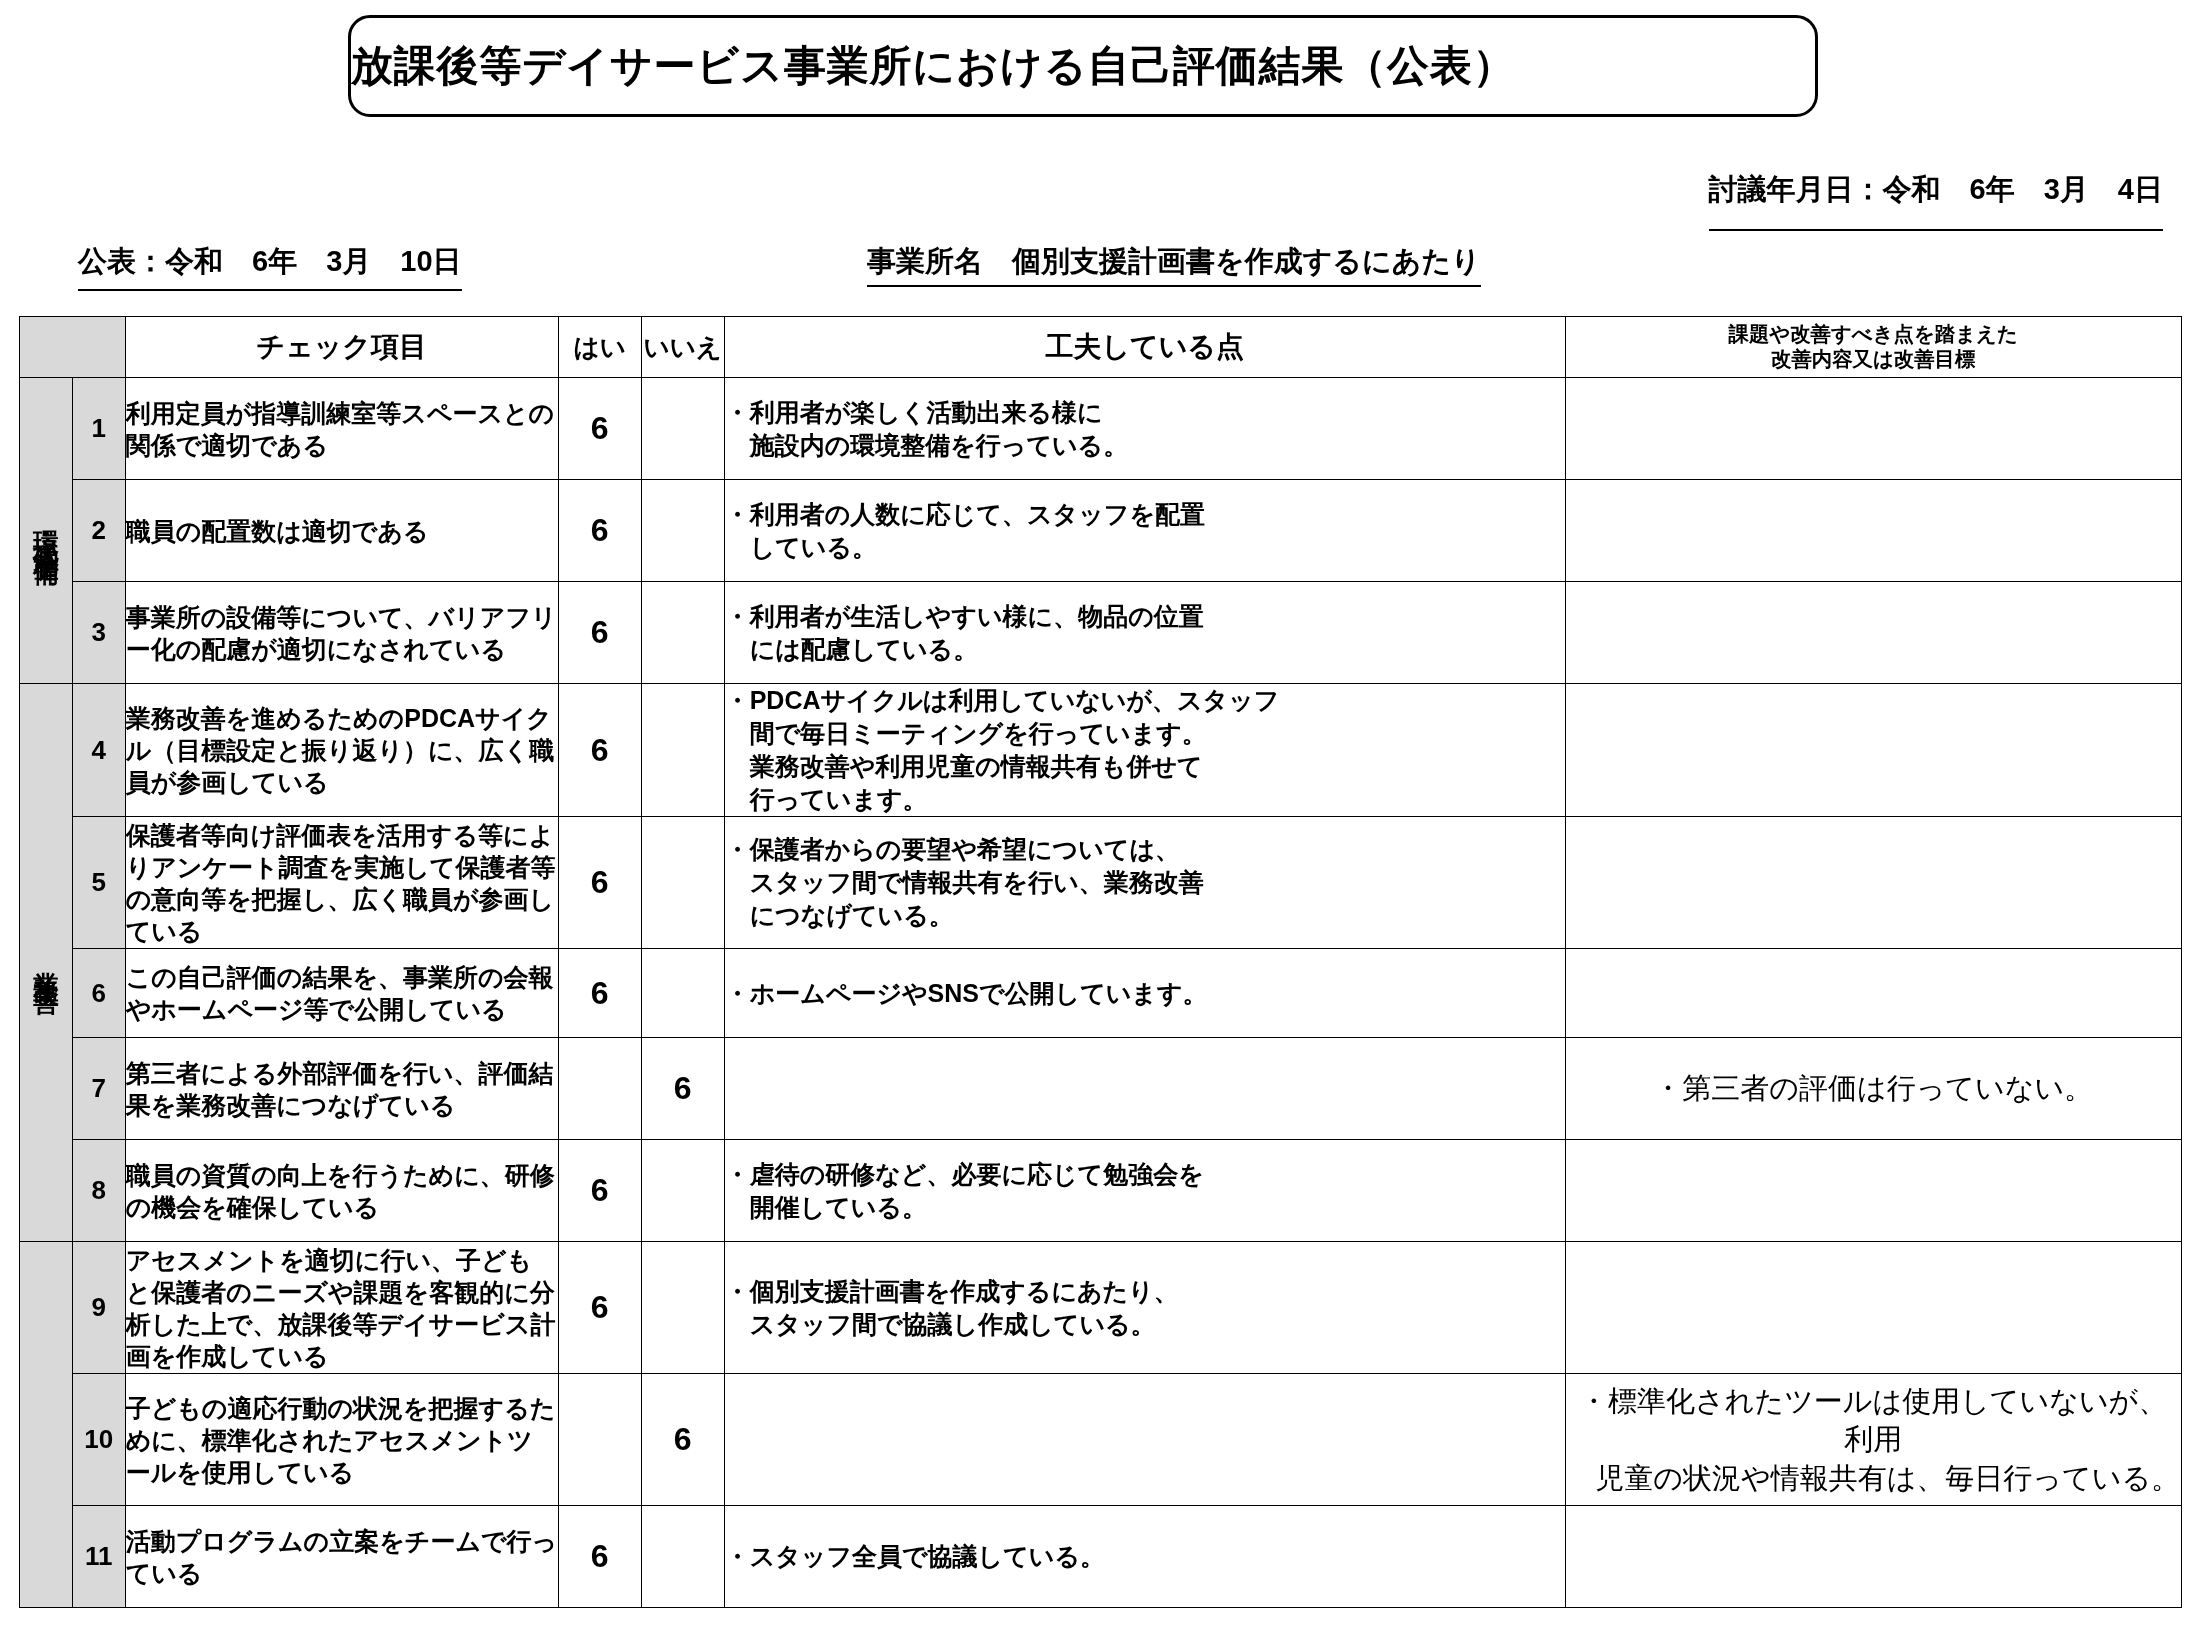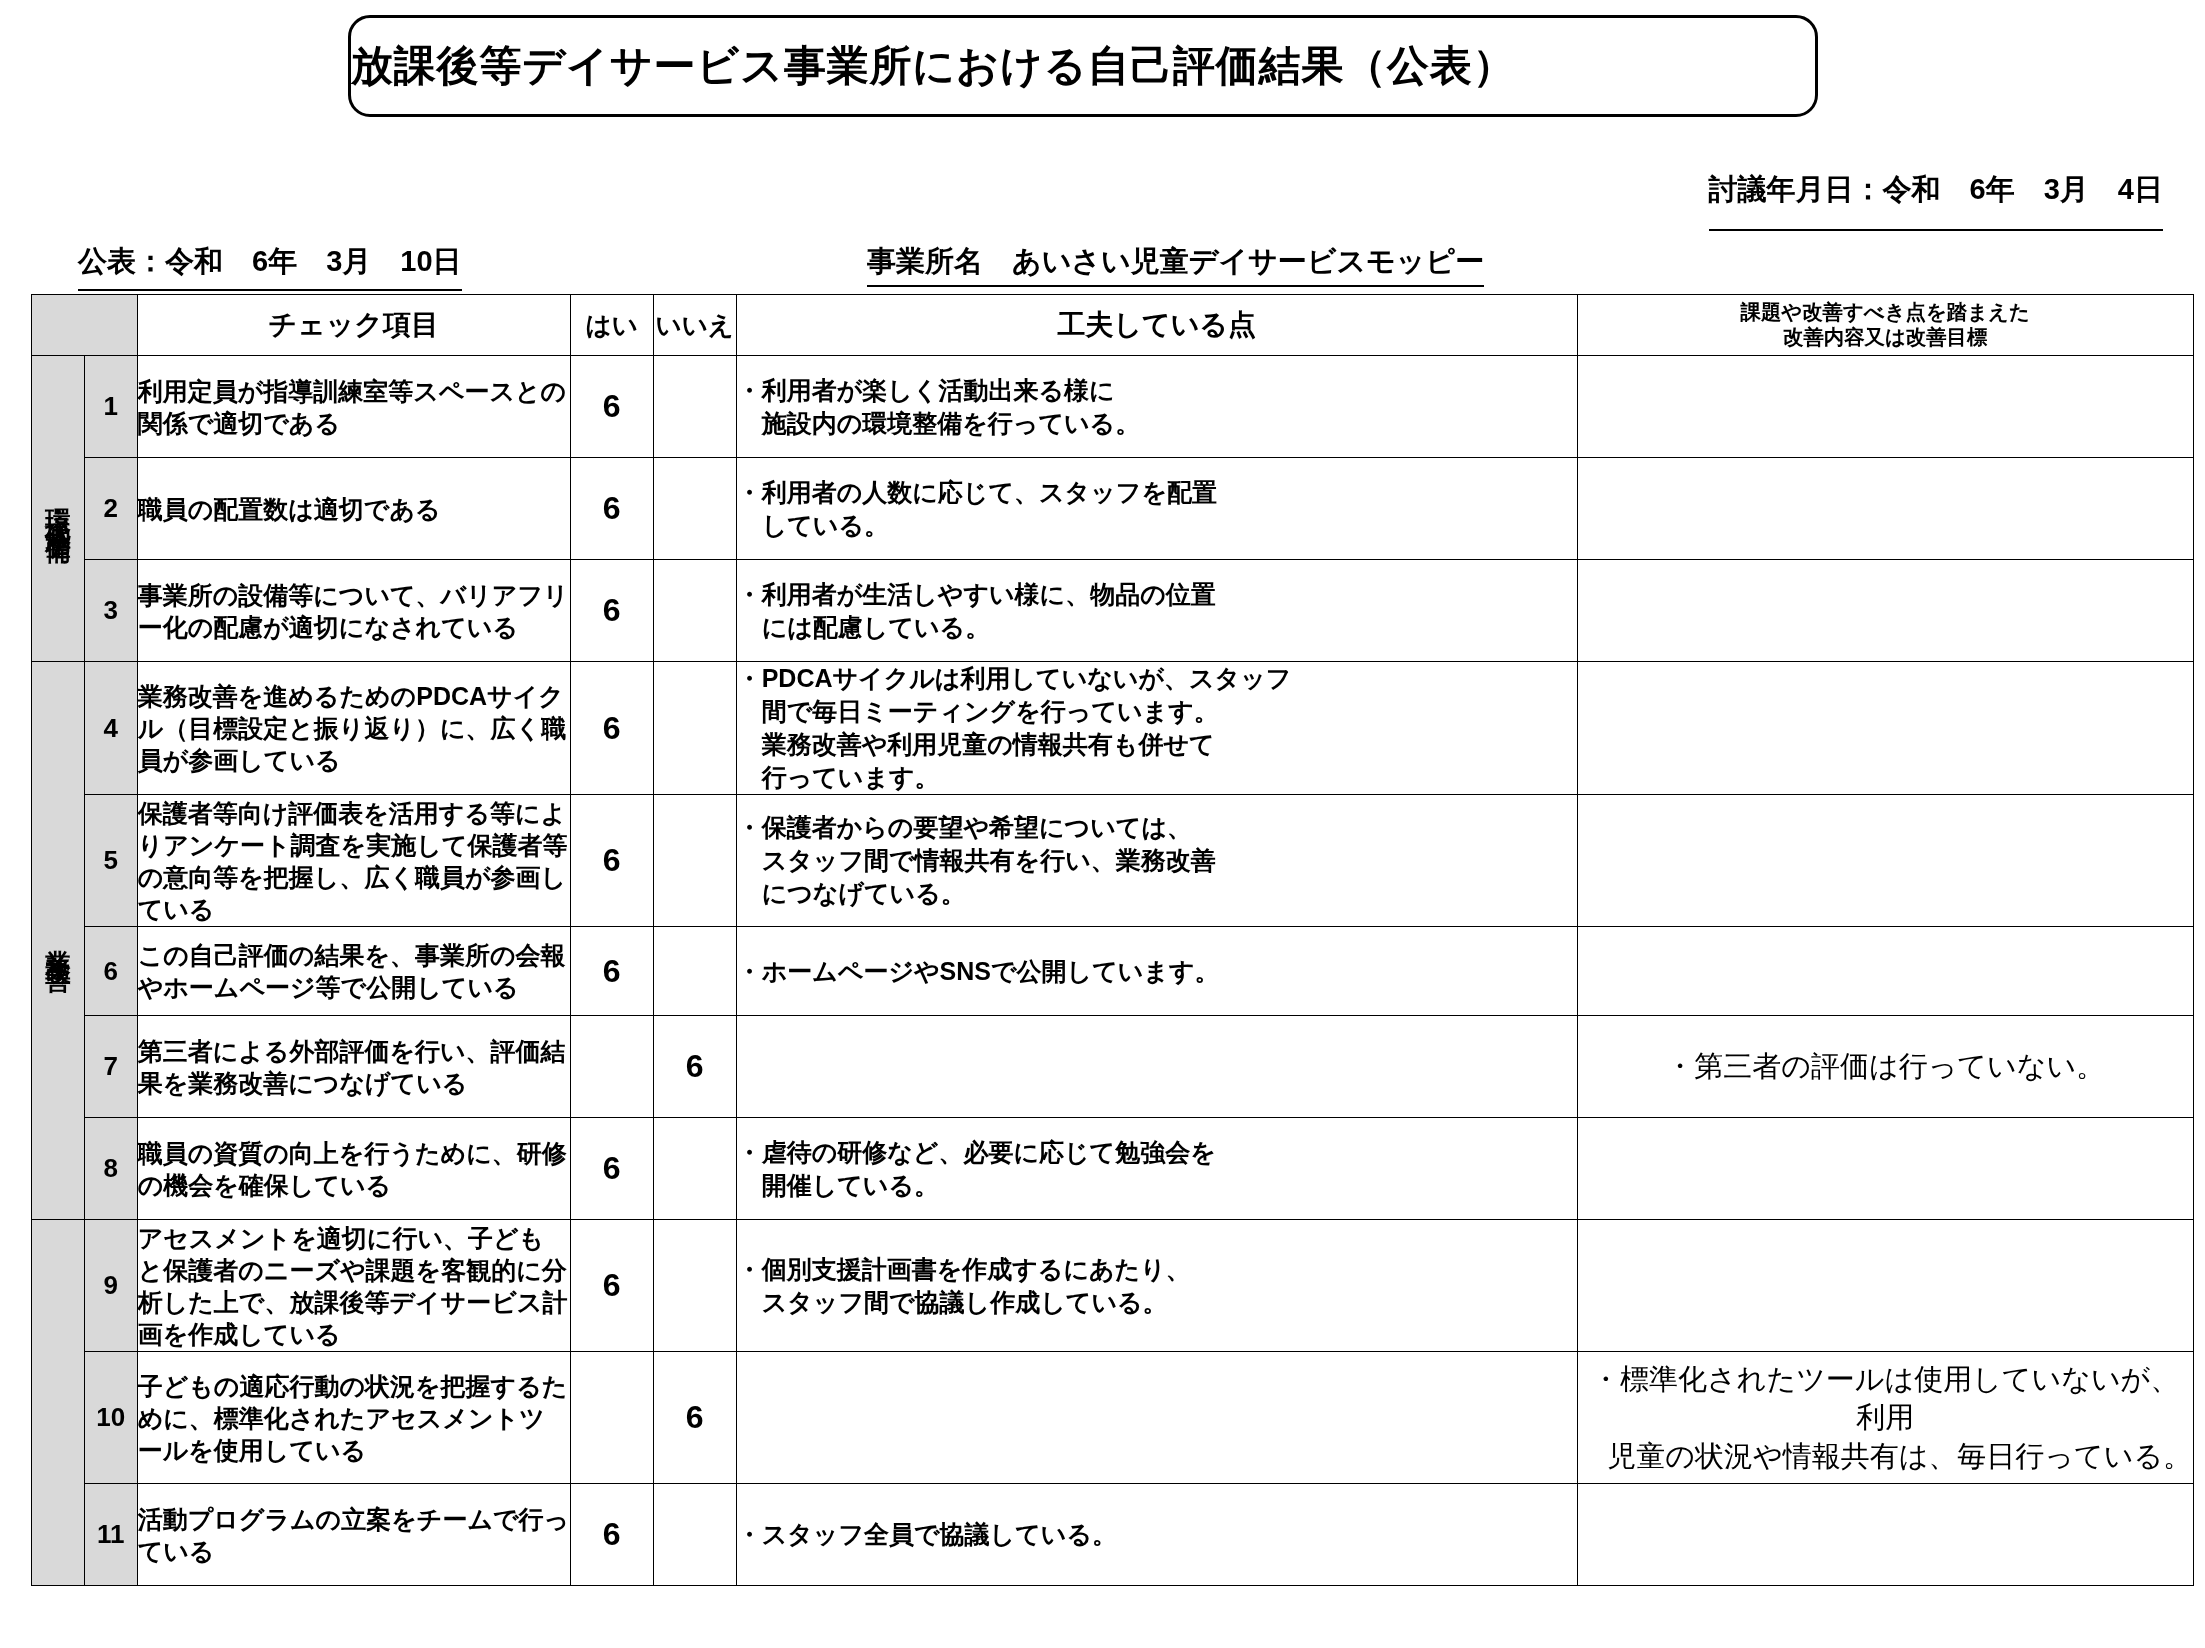--- a/index.html
+++ b/index.html
@@ -67,25 +67,24 @@
     font-weight: bold;
     border-bottom: 2.5px solid #000;
     padding-bottom: 3.4px;
     white-space: nowrap;
   }
 
   
   .eval-table {
     position: absolute;
     left: 18.7px;
-    top: 294px;
+    top: 316px;
     width: 2163px;
     border-collapse: collapse;
     table-layout: fixed;
-    margin-left: 12px;
   }
   .eval-table td, .eval-table th {
     border: 1.7px solid #000000;
     box-sizing: border-box;
     vertical-align: middle;
     padding: 0;
   }
 
   
   .col-cat   { width: 53px;  }
@@ -172,21 +171,21 @@
 </style>
 </head>
 <body>
 
 <div class="title-banner">
   <span class="title-text">放課後等デイサービス事業所における自己評価結果（公表）</span>
 </div>
 
 <div class="meta-discussion">討議年月日：令和　6年　3月　4日</div>
 <div class="meta-publish">公表：令和　6年　3月　10日</div>
-<div class="meta-office">事業所名　あいさい児童デイサービスモッピー</div>
+<div class="meta-office">事業所名　個別支援計画書を作成するにあたり</div>
 
 <table class="eval-table">
   <colgroup>
     <col class="col-cat">
     <col class="col-no">
     <col class="col-item">
     <col class="col-yes">
     <col class="col-no2">
     <col class="col-good">
     <col class="col-imp">

